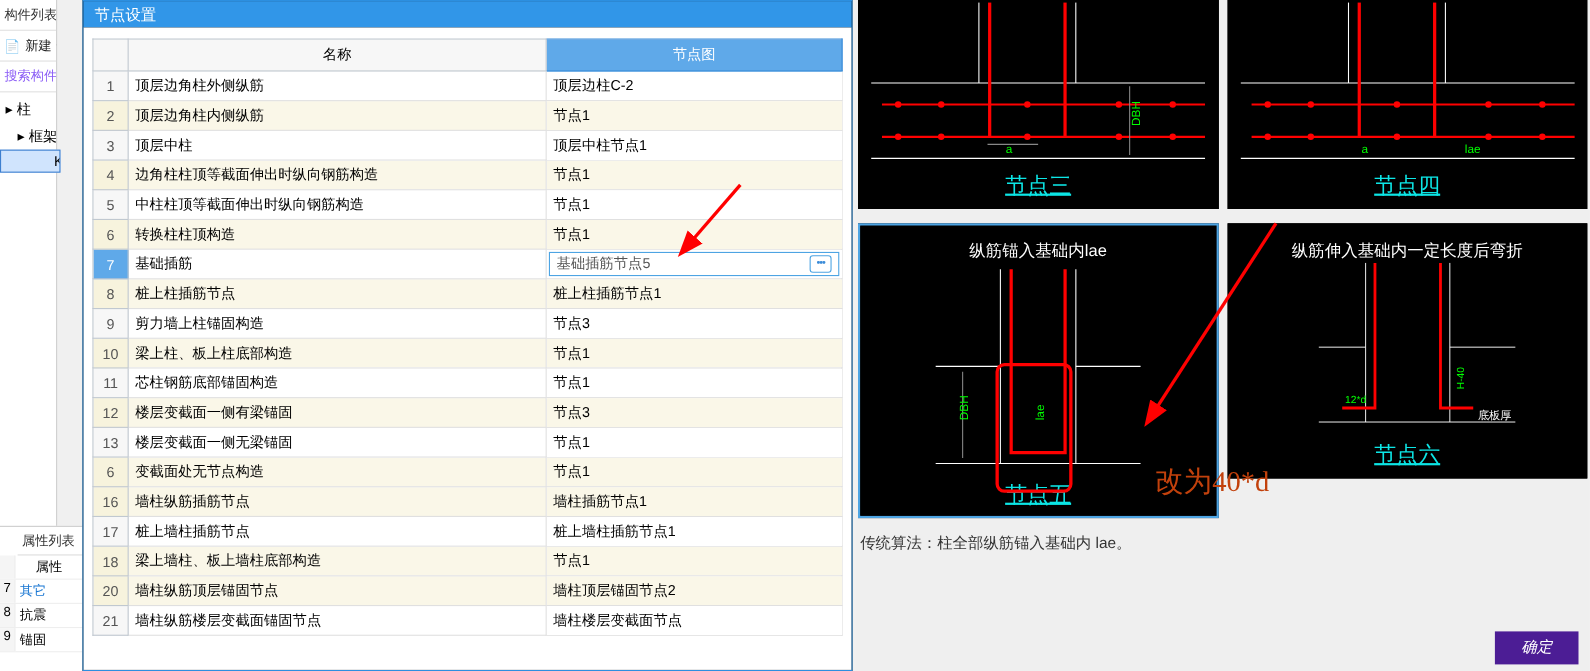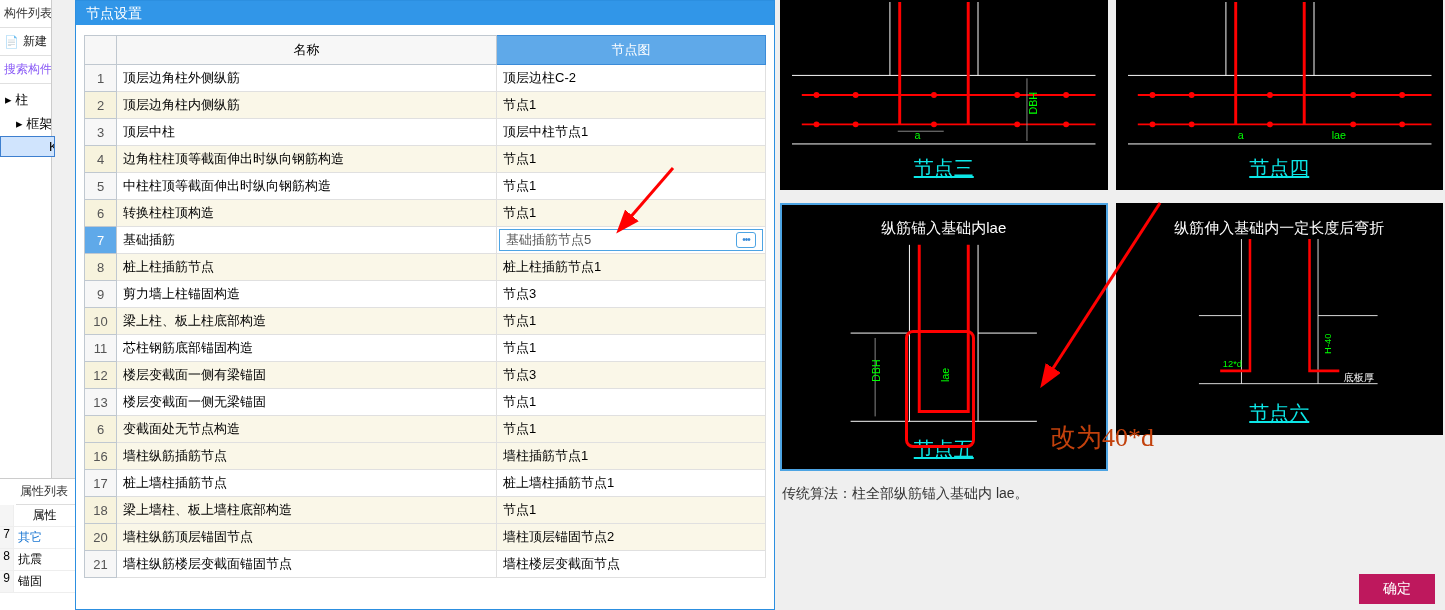--- a/index.html
+++ b/index.html
@@ -174,25 +174,26 @@
     }
     .caption-row {
       padding: 10px 4px;
       font-size: 14px;
       color: #333;
     }
     .confirm-btn {
       position: absolute;
       right: 10px;
       bottom: 6px;
-      background: #be185d;
+      background: #4c1d95;
       color: #FFF;
       border: none;
       padding: 6px 24px;
       font-size: 14px;
+      font-style: italic;
     }
     .arrow1 {
       position: absolute;
       left: 608px;
       top: 158px;
       width: 80px;
       height: 80px;
       pointer-events: none;
     }
     .arrow2 {

